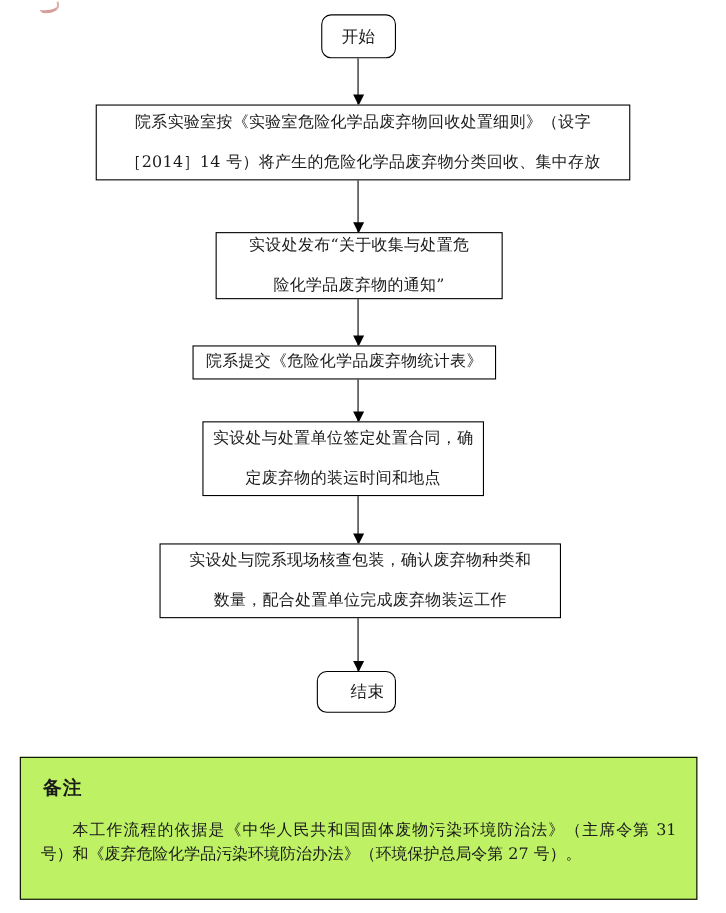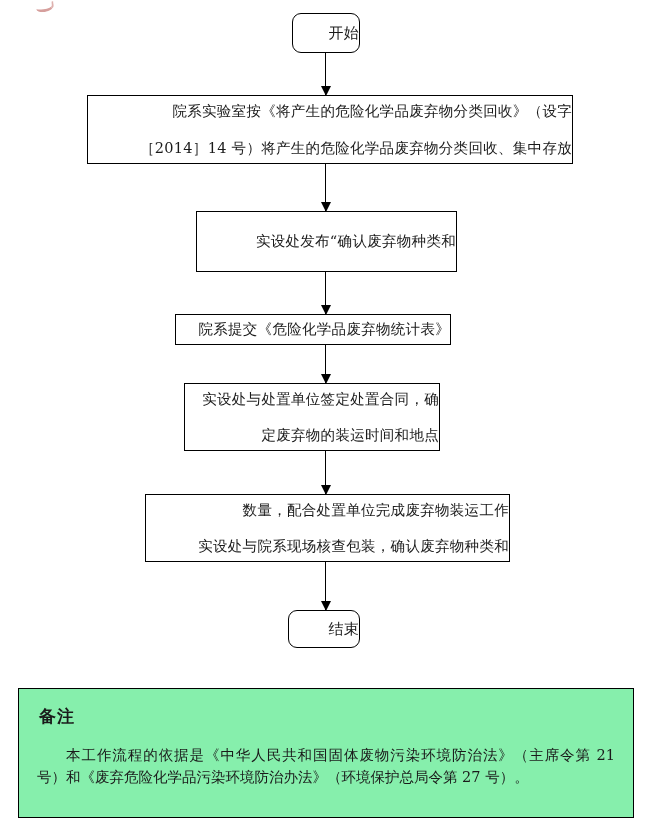--- a/index.html
+++ b/index.html
@@ -35,21 +35,21 @@
   }
 
   
   .node {
     position: absolute;
     box-sizing: border-box;
     border: 1px solid #000000;
     background: #ffffff;
     display: flex;
     flex-direction: column;
-    align-items: flex-end;
+    align-items: center;
     justify-content: center;
     text-align: center;
     font-size: 14.5px;
     line-height: 1.0;
     letter-spacing: .3px;
   }
   .node.terminator {
     border-radius: 9px;
     font-size: 15px;
   }
@@ -77,21 +77,21 @@
     border-left: 5px solid transparent;
     border-right: 5px solid transparent;
     border-top: 10px solid #000000;
   }
 
   
   .remarks {
     position: absolute;
     box-sizing: border-box;
     border: 1px solid #000000;
-    background: #86efac;
+    background: #bef264;
     padding: 14px 16px 10px 16px;
   }
   .remarks-title {
     font-weight: bold;
     font-size: 17px;
     letter-spacing: 1px;
     margin: 2px 0 16px 4px;
   }
   .remarks-body {
     font-size: 14.5px;
@@ -110,30 +110,31 @@
 
   <div class="node terminator" style="left:292px; top:13px; width:68px; height:40px;">
     <span class="line">开始</span>
   </div>
 
   <div class="connector" style="left:325px; top:53px; height:42px;">
     <span class="head"></span>
   </div>
 
   <div class="node" style="left:87px; top:95px; width:486px; height:69px;">
-    <span class="line">院系实验室按《将产生的危险化学品废弃物分类回收》（设字</span>
+    <span class="line">院系实验室按《实验室危险化学品废弃物回收处置细则》（设字</span>
     <span class="line">［2014］14 号）将产生的危险化学品废弃物分类回收、集中存放</span>
   </div>
 
   <div class="connector" style="left:325px; top:164px; height:47px;">
     <span class="head"></span>
   </div>
 
   <div class="node" style="left:196px; top:211px; width:261px; height:61px;">
-    <span class="line">实设处发布“确认废弃物种类和</span>
+    <span class="line">实设处发布“关于收集与处置危</span>
+    <span class="line">险化学品废弃物的通知”</span>
   </div>
 
   <div class="connector" style="left:325px; top:272px; height:42px;">
     <span class="head"></span>
   </div>
 
   <div class="node" style="left:175px; top:314px; width:276px; height:31px;">
     <span class="line">院系提交《危险化学品废弃物统计表》</span>
   </div>
 
@@ -144,30 +145,30 @@
   <div class="node" style="left:184px; top:383px; width:256px; height:68px;">
     <span class="line">实设处与处置单位签定处置合同，确</span>
     <span class="line">定废弃物的装运时间和地点</span>
   </div>
 
   <div class="connector" style="left:325px; top:451px; height:43px;">
     <span class="head"></span>
   </div>
 
   <div class="node" style="left:145px; top:494px; width:365px; height:68px;">
+    <span class="line">实设处与院系现场核查包装，确认废弃物种类和</span>
     <span class="line">数量，配合处置单位完成废弃物装运工作</span>
-    <span class="line">实设处与院系现场核查包装，确认废弃物种类和</span>
   </div>
 
   <div class="connector" style="left:325px; top:562px; height:48px;">
     <span class="head"></span>
   </div>
 
   <div class="node terminator" style="left:288px; top:610px; width:72px; height:38px;padding-left:20px;">
     <span class="line">结束</span>
   </div>
 
   <div class="remarks" style="left:18px; top:688px; width:616px; height:130px;">
     <div class="remarks-title">备注</div>
-    <p class="remarks-body">本工作流程的依据是《中华人民共和国固体废物污染环境防治法》（主席令第 21 号）和《废弃危险化学品污染环境防治办法》（环境保护总局令第 27 号）。</p>
+    <p class="remarks-body">本工作流程的依据是《中华人民共和国固体废物污染环境防治法》（主席令第 31 号）和《废弃危险化学品污染环境防治办法》（环境保护总局令第 27 号）。</p>
   </div>
 
 </div>
 
 </body></html>

